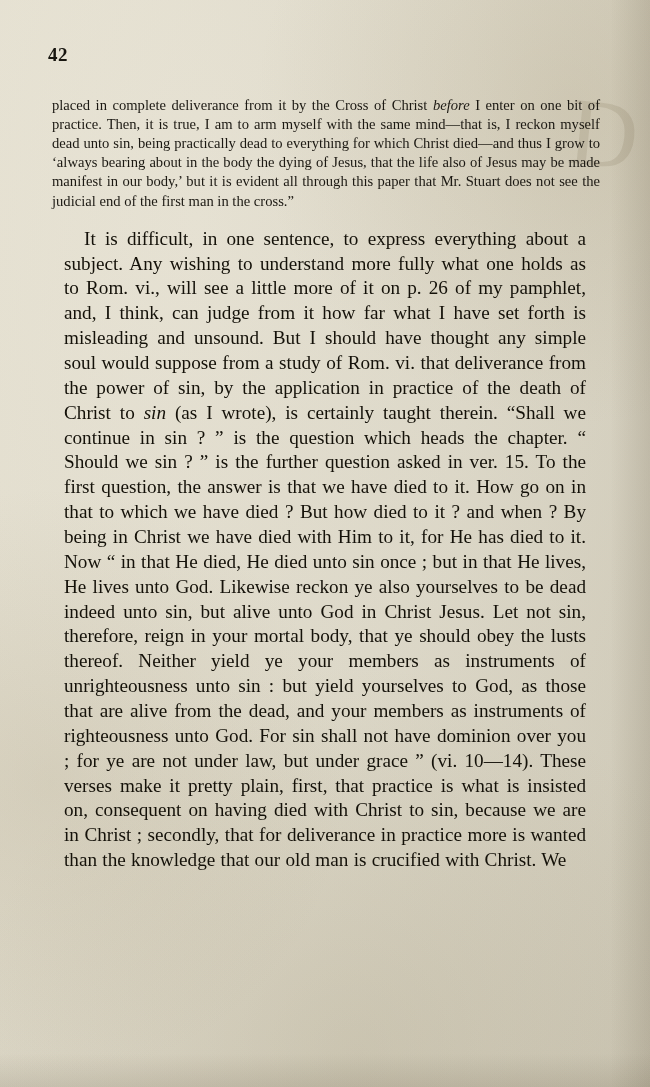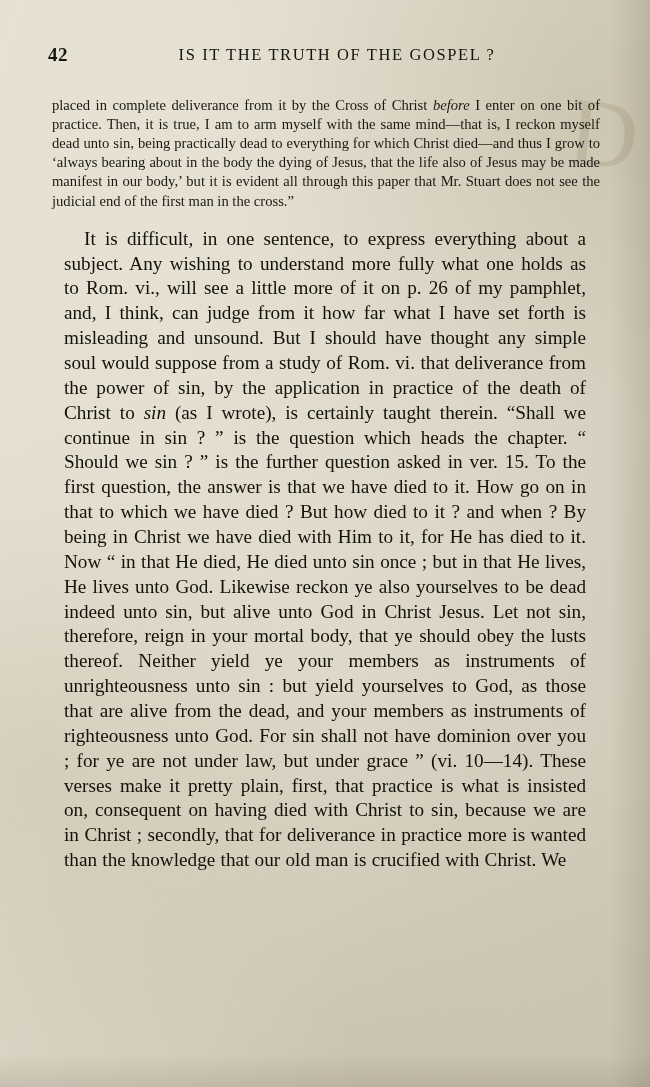--- a/index.html
+++ b/index.html
@@ -35,22 +35,23 @@
       linear-gradient(105deg, rgba(255,255,255,0.10) 0%, rgba(0,0,0,0.05) 100%);
     pointer-events: none;
   }
   .content {
     position: relative;
     z-index: 2;
     padding: 44px 48px 0 48px;
   }
   .header {
     display: flex;
-    align-items: center;
+    align-items: flex-start;
     margin-bottom: 30px;
+    flex-direction: column;
   }
   .folio {
     font-size: 19px;
     font-weight: bold;
     letter-spacing: 0.5px;
     width: 58px;
     color: #17150f;
   }
   .running-head {
     flex: 1;
@@ -122,21 +123,20 @@
 <body>
 
 <div class="page">
 
   <div class="bleed-mark">D</div>
 
   <div class="content">
 
     <div class="header">
       <div class="folio">42</div>
-      <div class="running-head">IS IT THE TRUTH OF THE GOSPEL ?</div>
     </div>
 
     <p class="quote-block"><span>placed in complete deliverance from it by the Cross of Christ</span> <span class="ital">before</span><span> I enter on one bit of practice.  Then, it is true, I am to arm myself with the same mind—that is, I reckon myself dead unto sin, being practically dead to everything for which Christ died—and thus I grow to ‘always bearing about in the body the dying of Jesus, that the life also of Jesus may be made manifest in our body,’ but it is evident all through this paper that Mr. Stuart does not see the judicial end of the first man in the cross.”</span></p>
 
     <p class="body-para"><span>It is difficult, in one sentence, to express everything about a subject.  Any wishing to understand more fully what one holds as to Rom. vi., will see a little more of it on p. 26 of my pamphlet, and, I think, can judge from it how far what I have set forth is misleading and unsound.   But I should have thought any simple soul would suppose from a study of Rom. vi. that deliverance from the power of sin, by the application in practice of the death of Christ to </span><span class="ital">sin</span><span> (as I wrote), is certainly taught therein.  “Shall we continue in sin ? ” is the question which heads the chapter. “ Should we sin ? ” is the further question asked in ver. 15.  To the first question, the answer is that we have died to it.  How go on in that to which we have died ? But how died to it ? and when ?  By being in Christ we have died with Him to it, for He has died to it. Now “ in that He died, He died unto sin once ; but in that He lives, He lives unto God.  Likewise reckon ye also yourselves to be dead indeed unto sin, but alive unto God in Christ Jesus.  Let not sin, therefore, reign in your mortal body, that ye should obey the lusts thereof. Neither yield ye your members as instruments of unrighteousness unto sin : but yield yourselves to God, as those that are alive from the dead, and your members as instruments of righteousness unto God.  For sin shall not have dominion over you ; for ye are not under law, but under grace ” (vi. 10—14).  These verses make it pretty plain, first, that practice is what is insisted on, consequent on having died with Christ to sin, because we are in Christ ; secondly, that for deliverance in practice more is wanted than the knowledge that our old man is crucified with Christ.  We</span></p>
 
   </div>
 
   <div class="edge-shadow"></div>
   <div class="edge-shadow-bottom"></div>

